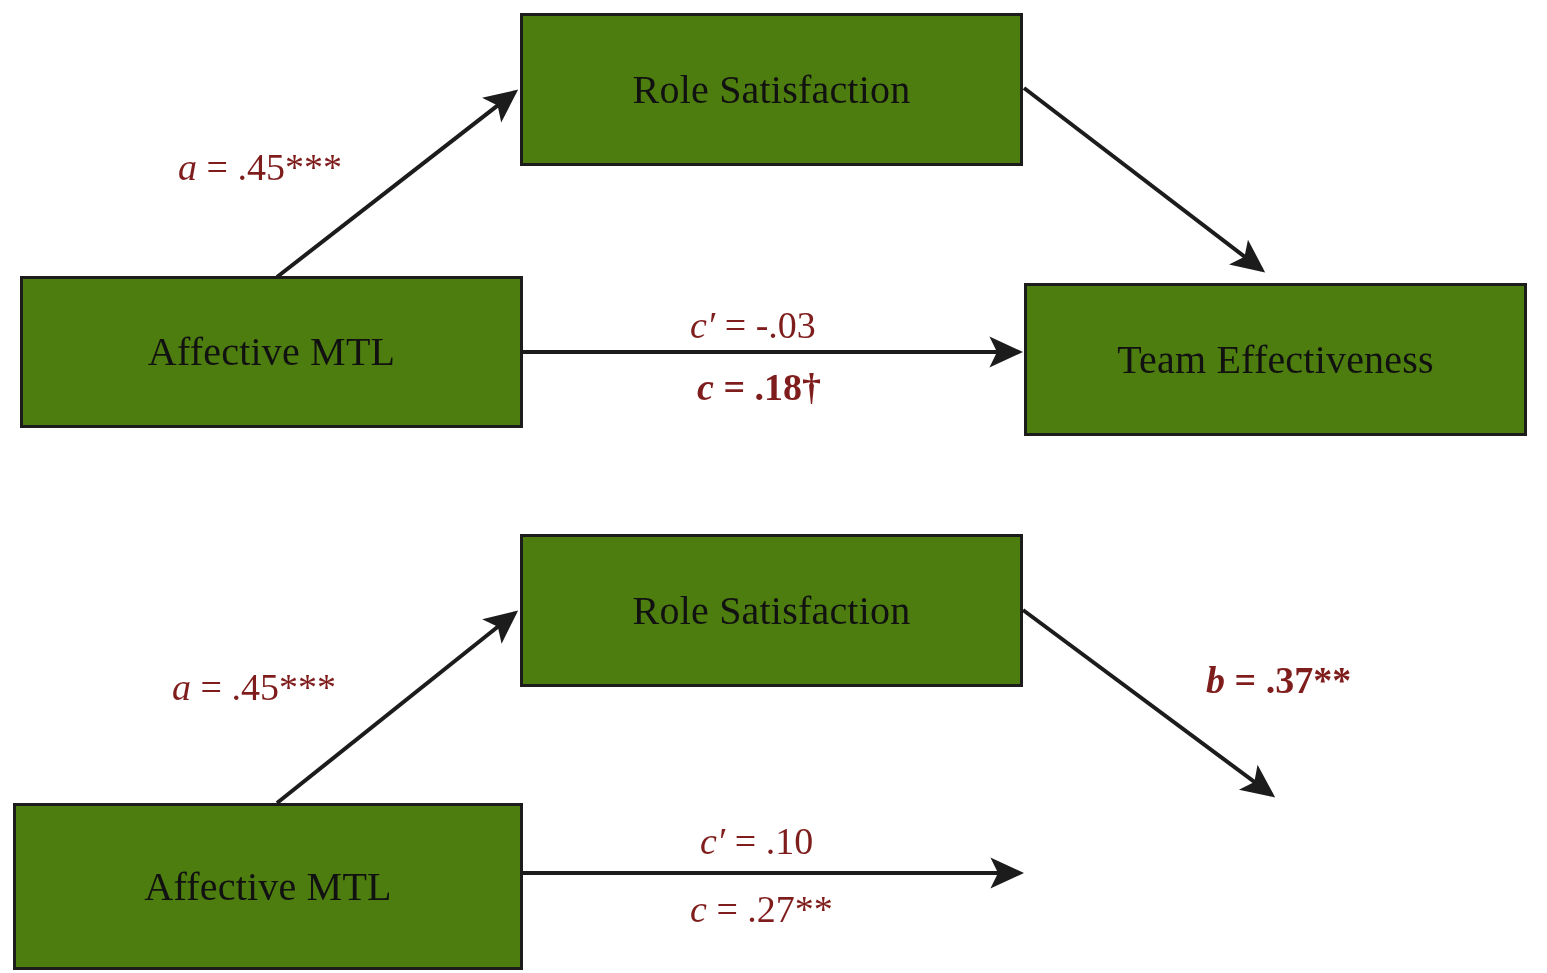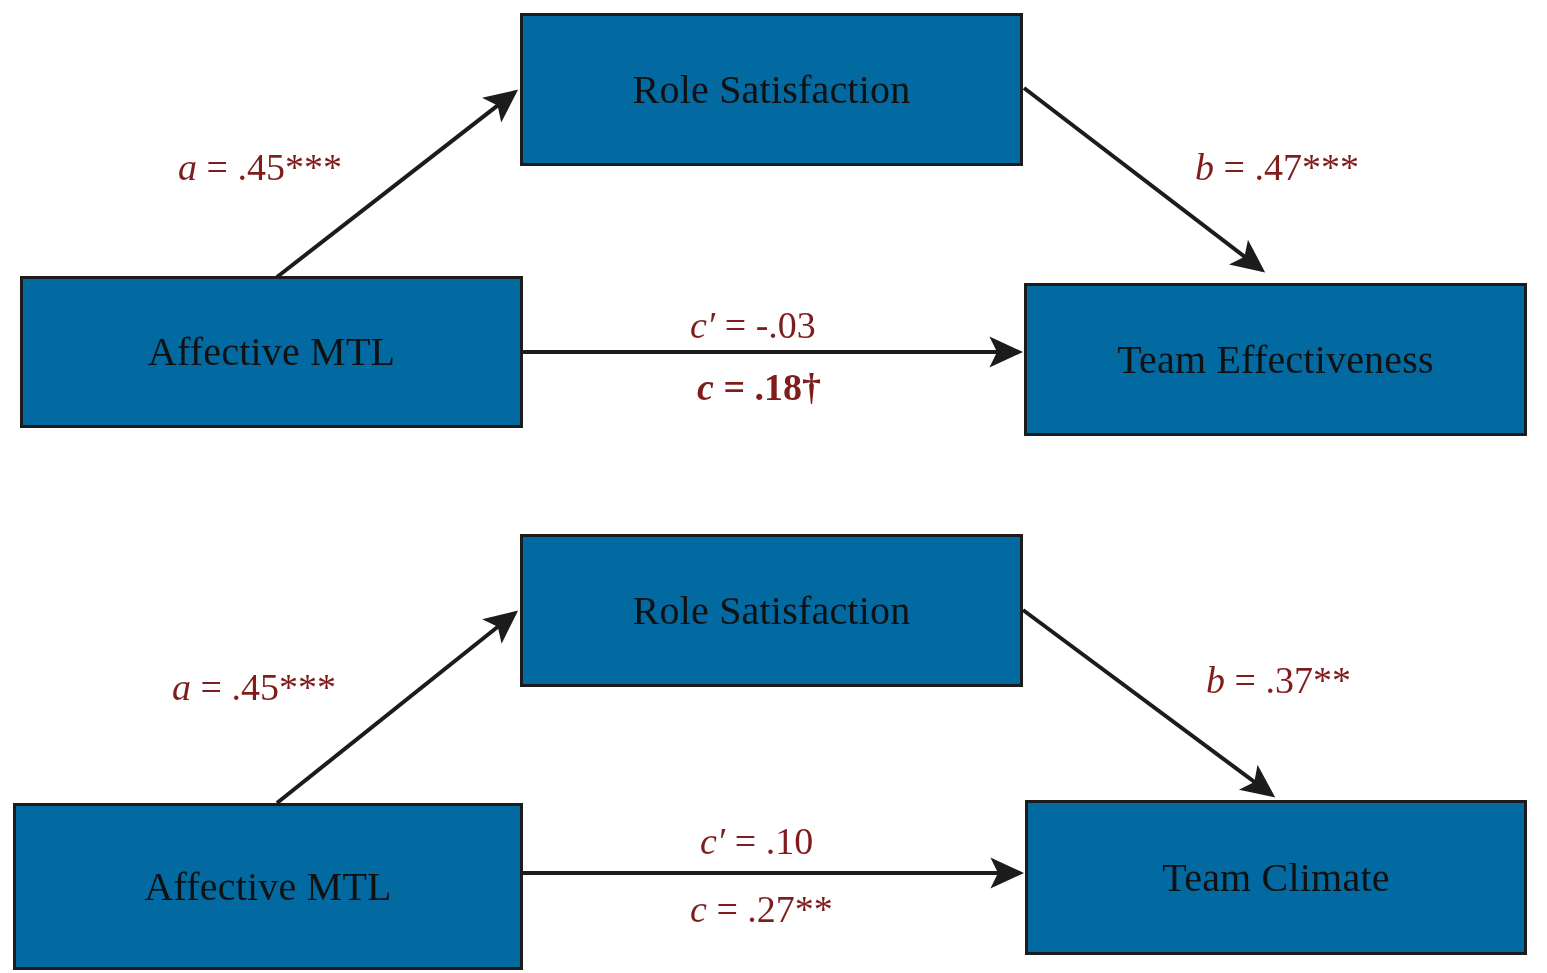--- a/index.html
+++ b/index.html
@@ -27,21 +27,21 @@
     position: absolute;
     left: 0;
     top: 0;
     width: 1547px;
     height: 973px;
   }
   .node-box {
     position: absolute;
     box-sizing: border-box;
     border: 3px solid #1c1c1c;
-    background: #0369a1;
+    background: #4d7c0f;
     display: flex;
     align-items: center;
     justify-content: center;
   }
   .node-label {
     font-size: 40px;
     line-height: 1.1;
     color: #111111;
     letter-spacing: 0.2px;
     white-space: nowrap;
@@ -65,21 +65,21 @@
   #label-top-b  { left: 1195px; top: 148px; }
   #label-top-cp { left: 690px;  top: 306px; }
   #label-top-c  { left: 697px;  top: 368px; font-weight: bold; }
 
   
   #box-bot-mediator   { left: 520px;  top: 534px; width: 503px; height: 153px; }
   #box-bot-predictor  { left: 13px;   top: 803px; width: 510px; height: 167px; }
   #box-bot-outcome    { left: 1025px; top: 800px; width: 502px; height: 155px; }
 
   #label-bot-a  { left: 172px;  top: 668px; }
-  #label-bot-b  { left: 1206px; top: 661px; }
+  #label-bot-b  { left: 1206px; top: 661px; font-weight: bold; }
   #label-bot-cp { left: 700px;  top: 822px; text-align: right; }
   #label-bot-c  { left: 690px;  top: 890px; }
 </style>
 </head>
 <body>
 
 <div id="figure-root">
 
   <svg class="svg-layer" viewBox="0 0 1547 973" width="1547" height="973" xmlns="http://www.w3.org/2000/svg">
     <defs>
@@ -110,43 +110,37 @@
   </div>
 
   <div class="node-box" id="box-top-outcome">
     <span class="node-label">Team Effectiveness</span>
   </div>
 
   <div class="path-label" id="label-top-a">
     <span class="it">a</span><span> = </span><span>.45***</span>
   </div>
 
-  <div class="path-label" id="label-top-b">
-    <span class="it">b</span><span> = </span><span>.47***</span>
-  </div>
 
   <div class="path-label" id="label-top-cp">
     <span class="it">c′</span><span> = </span><span>-.03</span>
   </div>
 
   <div class="path-label" id="label-top-c">
     <span class="it">c</span><span> = </span><span>.18†</span>
   </div>
 
   <div class="node-box" id="box-bot-mediator">
     <span class="node-label">Role Satisfaction</span>
   </div>
 
   <div class="node-box" id="box-bot-predictor">
     <span class="node-label">Affective MTL</span>
   </div>
 
-  <div class="node-box" id="box-bot-outcome">
-    <span class="node-label">Team Climate</span>
-  </div>
 
   <div class="path-label" id="label-bot-a">
     <span class="it">a</span><span> = </span><span>.45***</span>
   </div>
 
   <div class="path-label" id="label-bot-b">
     <span class="it">b</span><span> = </span><span>.37**</span>
   </div>
 
   <div class="path-label" id="label-bot-cp">

